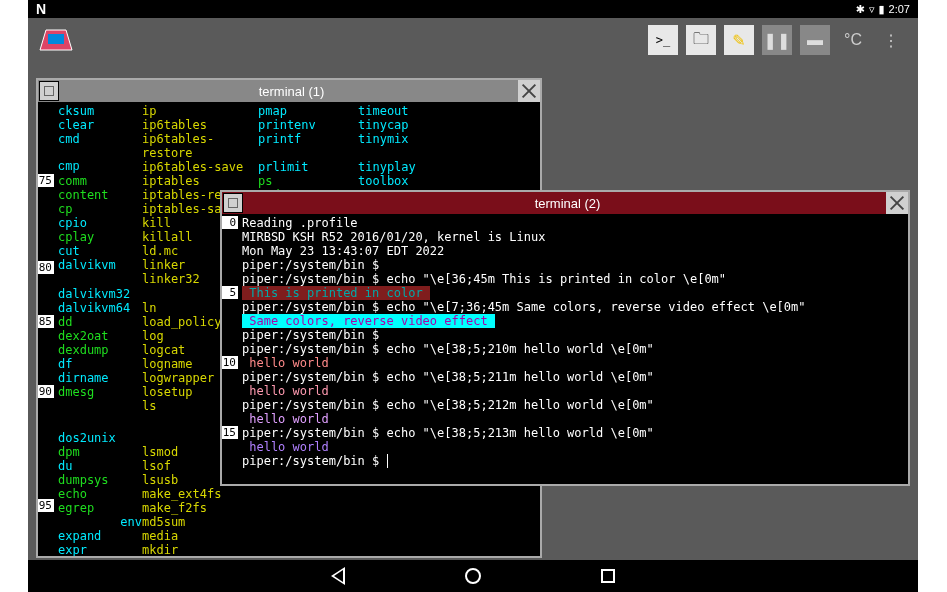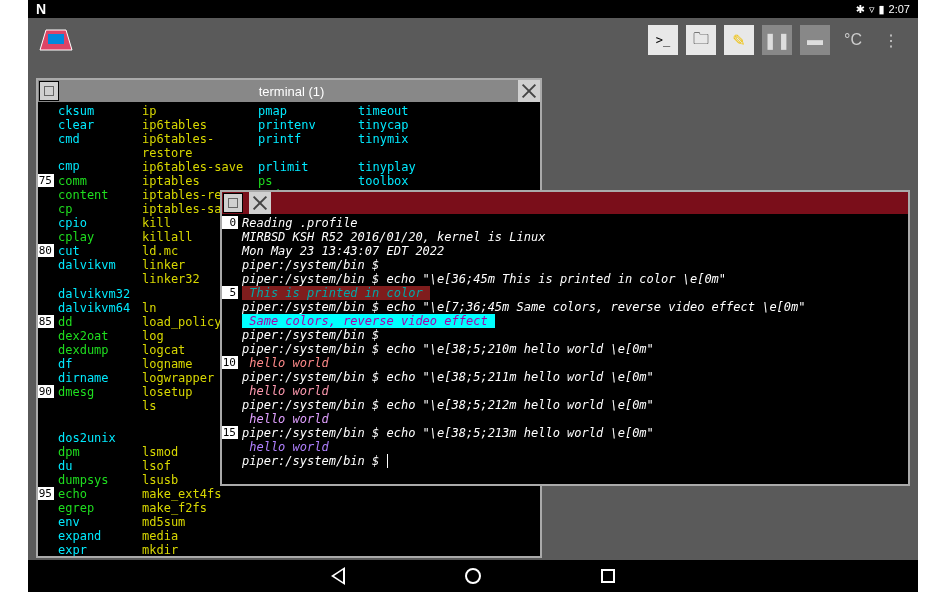--- a/index.html
+++ b/index.html
@@ -135,21 +135,21 @@
   .cmd-cols { display: flex; }
   .col { width: 100px; }
   .col.w2 { width: 116px; }
   .c-cyan { color: #00eaff; }
   .c-green { color: #1fde1f; }
   .c-yellow { color: #d8d800; }
   .c-ltblue { color: #7aaaff; }
   .c-salmon{ color:#ff8a8a;}
   .c-ltgreen{color:#9aff9a;}
   .c-ltviolet{color:#e0a0ff;}
-  .prompt-line { white-space: pre; font-style: italic; }
+  .prompt-line { white-space: pre; }
   .hl-magenta { background:#7f1d1d; color:#0aa;}
   .hl-cyan { background:#00ffff; color:#a0a;}
   .nav-bar {
     height: 32px;
     background: #000;
     display: flex;
     align-items: center;
     justify-content: center;
     gap: 120px;
   }
@@ -263,21 +263,21 @@
               <div class="col c-cyan"></div>
               <div class="col c-cyan"></div>
             </div>
             <div class="cmd-cols" style="position:relative;">
               <div class="col c-green" style="padding-left:16px;">cplay</div>
               <div class="col w2 c-yellow">killall</div>
               <div class="col c-cyan"></div>
               <div class="col c-cyan"></div>
             </div>
             <div class="cmd-cols" style="position:relative;">
-              <div class="line-badge" style="left:-6px;top:0;">80</div>
+              <div class="line-badge" style="left:-6px;top:17px;">80</div>
               <div class="col c-cyan" style="padding-left:16px;">cut</div>
               <div class="col w2 c-yellow">ld.mc</div>
               <div class="col c-cyan"></div>
               <div class="col c-cyan"></div>
             </div>
             <div class="cmd-cols" style="position:relative;">
               <div class="col c-cyan" style="padding-left:16px;">dalvikvm</div>
               <div class="col w2 c-yellow">linker</div>
               <div class="col c-cyan"></div>
               <div class="col c-cyan"></div>
@@ -350,34 +350,34 @@
               <div class="col c-cyan"></div>
               <div class="col c-cyan"></div>
             </div>
             <div class="cmd-cols" style="position:relative;">
               <div class="col c-green" style="padding-left:16px;">dumpsys</div>
               <div class="col w2 c-yellow">lsusb</div>
               <div class="col c-cyan"></div>
               <div class="col c-cyan"></div>
             </div>
             <div class="cmd-cols" style="position:relative;">
-              <div class="line-badge" style="left:-6px;top:0;">95</div>
+              <div class="line-badge" style="left:-6px;top:12px;">95</div>
               <div class="col c-green" style="padding-left:16px;">echo</div>
               <div class="col w2 c-yellow">make_ext4fs</div>
               <div class="col c-cyan"></div>
               <div class="col c-cyan"></div>
             </div>
             <div class="cmd-cols" style="position:relative;">
               <div class="col c-green" style="padding-left:16px;">egrep</div>
               <div class="col w2 c-yellow">make_f2fs</div>
               <div class="col c-cyan"></div>
               <div class="col c-cyan"></div>
             </div>
             <div class="cmd-cols" style="position:relative;">
-              <div class="col c-cyan" style="padding-left:16px;">env</div>
+              <div class="col c-cyan" style="padding-left:16px;text-align:right;">env</div>
               <div class="col w2 c-yellow">md5sum</div>
               <div class="col c-cyan"></div>
               <div class="col c-cyan"></div>
             </div>
             <div class="cmd-cols" style="position:relative;">
               <div class="col c-cyan" style="padding-left:16px;">expand</div>
               <div class="col w2 c-yellow">media</div>
               <div class="col c-cyan"></div>
               <div class="col c-cyan"></div>
             </div>
@@ -403,20 +403,21 @@
         <div class="prompt-line">1|piper:/system/bin $ pwd</div>
 
       </div>
     </div>
 
     <div class="term-window term2">
       <div class="term-titlebar">
         <div class="title-box">
             <div class="title-box-inner"></div>
           </div>
+        <div class="title-text">terminal (2)</div>
         <div class="close-box"></div>
       </div>
       <div class="term-body" style="padding-left:20px;">
         <div class="line-badge" style="top:2px;">0</div>
         <div class="line-badge" style="top:72px;">5</div>
         <div class="line-badge" style="top:142px;">10</div>
         <div class="line-badge" style="top:212px;">15</div>
         <div class="prompt-line">Reading .profile</div>
         <div class="prompt-line">MIRBSD KSH R52 2016/01/20, kernel is Linux</div>
         <div class="prompt-line">Mon May 23 13:43:07 EDT 2022</div>

